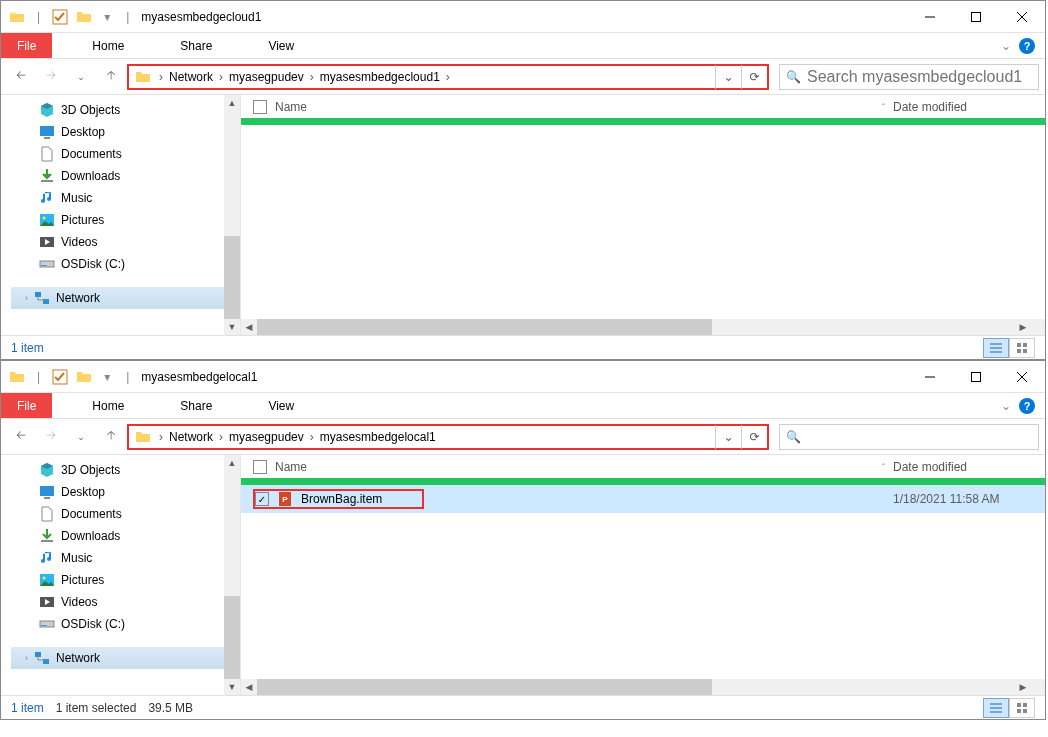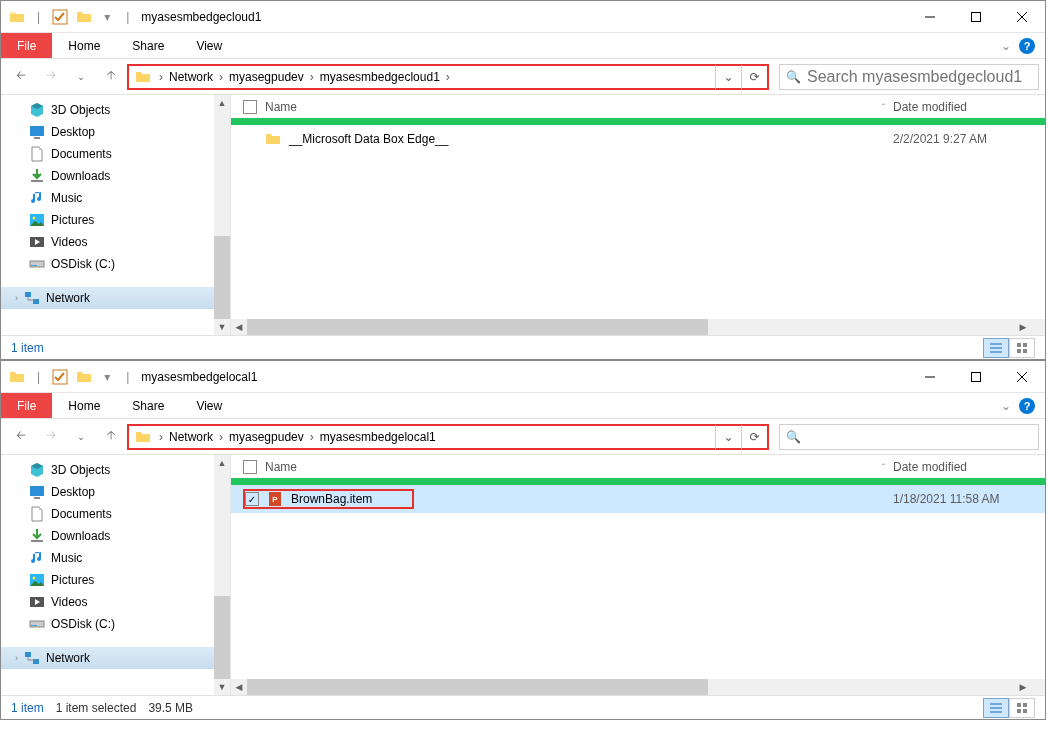--- a/index.html
+++ b/index.html
@@ -6,37 +6,37 @@
 body { background: #fff; width: 1048px; font-size: 12px; color: #000; }
 .window { border: 1px solid #888; background: #fff; position: relative; width: 1046px; }
 .titlebar { height: 32px; display: flex; align-items: center; background: #fff; border-bottom: 1px solid #e5e5e5;}
 .qat { display:flex; align-items:center; gap: 8px; padding-left: 8px; }
 .qat-icon { width: 16px; height: 16px; display:flex; align-items:center; justify-content:center; }
 .title { margin-left: 8px; }
 .winctrl { margin-left: auto; display: flex; }
 .winctrl div { width: 46px; height: 32px; display: flex; align-items: center; justify-content: center; }
 .ribbon { height: 26px; display: flex; align-items: stretch; border-bottom: 1px solid #e1e1e1; }
 .file-tab { background: #ef4444; color:#fff; padding: 0 16px; display:flex; align-items:center; }
-.ribbon-tab { padding: 0 16px; display:flex; align-items:center; }
+.ribbon-tab { padding: 0 16px; display:flex; align-items:center;margin-left:24px; }
 .ribbon-tail { margin-left: auto; display: flex; align-items:center; gap: 8px; padding-right: 10px; }
 .help-icon { width: 16px; height: 16px; border-radius: 50%; background:#0078d7; color:#fff; display:flex; align-items:center; justify-content:center; font-size:11px; font-weight:bold; }
 .navbar { height: 36px; display: flex; align-items: center; gap: 2px; padding: 0 6px; border-bottom: 1px solid #e1e1e1; }
 .navbtn { width:28px; height: 28px; display:flex; align-items:center; justify-content:center; color:#606060; }
 .navbtn.disabled { color: #c0c0c0; }
 .address { flex: 1; height: 26px; border:1px solid #cfcfcf; display:flex; align-items:center; background:#fff; }
 .address .icon { margin: 0 6px; }
 .crumb { padding: 0 4px; }
 .crumb-sep { padding: 0 2px; color:#606060; }
 .address-tail { margin-left:auto; display:flex; }
 .addr-btn { width:26px; height:24px; display:flex; align-items:center; justify-content:center; border-left:1px solid #cfcfcf; color:#606060; }
 .highlight { border: 2px solid #e8312c; }
 .search { width: 260px; height: 26px; border:1px solid #cfcfcf; display:flex; align-items:center; padding: 0 6px; color:#757575; margin-left: 8px; }
 .search input { border:none; outline:none; width: 100%; font-size:16px; color:#757575; }
 .body { display: flex; height: 240px; }
-.sidebar { width: 230px; border-right: 1px solid #e5e5e5; overflow-y: auto; padding-top: 4px; position:relative; }
+.sidebar { width: 230px; border-right: 1px solid #e5e5e5; overflow-y: auto; padding-top: 4px; position:relative;margin-left:10px; }
 .tree-item { height: 22px; display:flex; align-items:center; gap:6px; padding-left: 28px; }
 .tree-item.active { background: linear-gradient(#dbeaf7,#c7deee); }
 .tree-icon { width:16px; height:16px; display:flex; align-items:center; justify-content:center; }
 .content { flex:1; position:relative; overflow:hidden; }
 .header-row { height: 30px; display:flex; align-items:center; padding: 0 12px; border-bottom:7px solid #22c55e; color:#565656; gap: 8px; }
 .col-name { flex: 1; display:flex; align-items:center; gap:8px; }
 .col-date { width: 140px; }
 .file-row { height:28px; display:flex; align-items:center; padding: 0 12px; gap:8px; }
 .file-row.selected { background:#cde8ff; }
 .file-row .col-date { color:#5b5b5b; }
@@ -240,30 +240,20 @@
     </div>
     <div class="content">
       <div class="header-row">
         <span class="checkbox"></span>
         <span class="col-name">
             <span>Name</span>
           </span>
         <span class="sort-caret">ˆ</span>
         <span class="col-date">Date modified</span>
       </div>
-      <div class="file-row">
-        <span style="width:14px"></span>
-        <span class="tree-icon folder-icon">
-            <svg viewBox="0 0 16 16">
-              <path fill="#ffd466" d="M1 3h5l1 2h8v8H1z"></path>
-            </svg>
-          </span>
-        <span class="col-name">__Microsoft Data Box Edge__</span>
-        <span class="col-date">2/2/2021 9:27 AM</span>
-      </div>
       <div class="scroll-h">
           <div class="arrow">◀</div>
           <div class="track">
             <div class="thumb"></div>
           </div>
           <div class="arrow">▶</div>
         </div>
       <div class="scroll-corner"></div>
     </div>
   </div>

